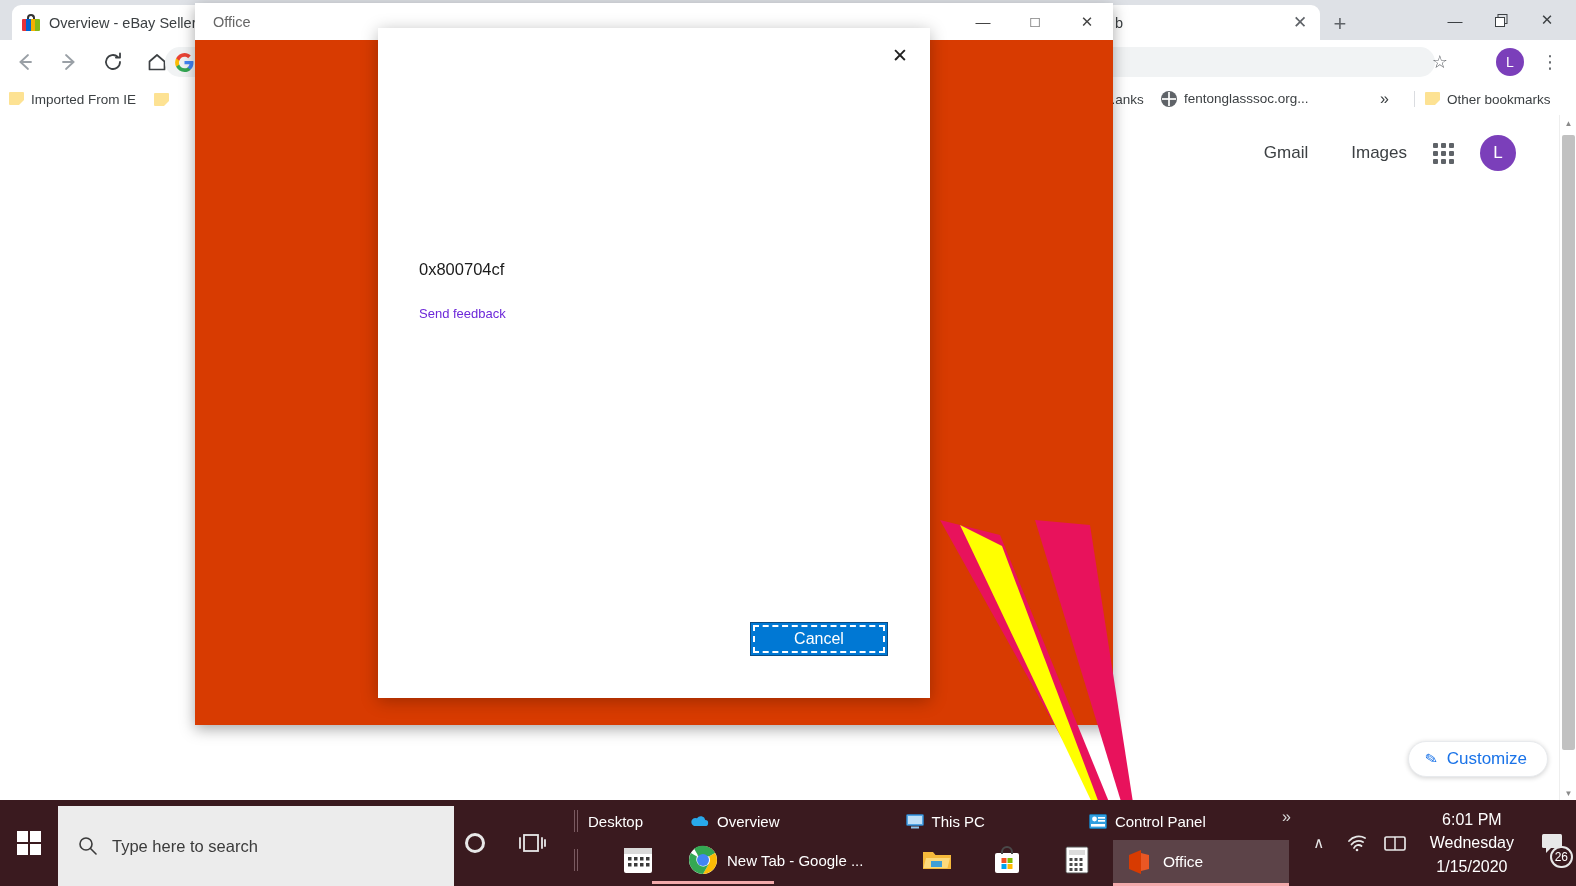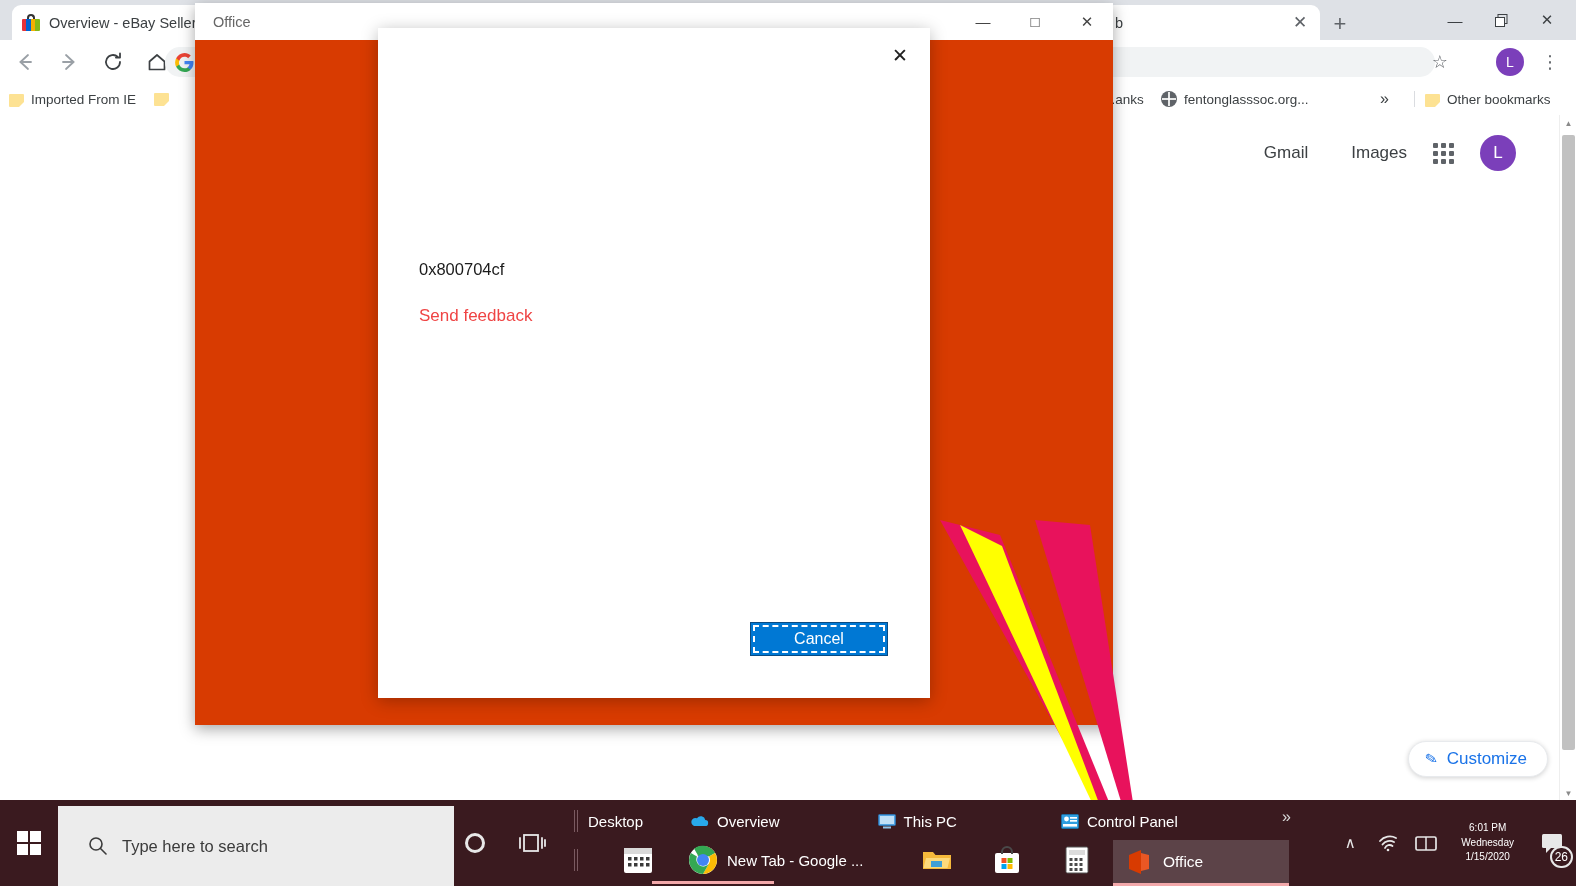--- a/index.html
+++ b/index.html
@@ -83,21 +83,21 @@
     position: absolute; right: 14px; top: 50%; transform: translateY(-50%);
     width: 24px; height: 24px; color: #5f6368; font-size: 18px;
     display: flex; align-items: center; justify-content: center;
   }
 
   .bookmarks-bar {
     position: absolute; left: 0; top: 83px; width: 1576px; height: 32px;
     background: #fff; display: flex; align-items: center; font-size: 13.5px;
     color: #3c4043;
   }
-  .bm-item { display: flex; align-items: flex-end; gap: 7px; padding: 0 9px; white-space: nowrap; }
+  .bm-item { display: flex; align-items: flex-start; gap: 7px; padding: 0 9px; white-space: nowrap; }
   .folder-ico {
     width: 15px; height: 13px; background: #fde293; border-radius: 1px;
     position: relative; flex: 0 0 auto;
   }
   .folder-ico::after {
     content: ""; position: absolute; right: 0; bottom: 0;
     border-width: 0 0 5px 5px; border-style: solid;
     border-color: transparent transparent #fff transparent;
   }
   .globe-ico {
@@ -183,21 +183,21 @@
     font-weight: 400; color: #1b1b1b; letter-spacing: .1px;
   }
   .dlg-body {
     position: absolute; left: 41px; top: 163px; width: 455px;
     font-size: 16.5px; color: #1b1b1b; line-height: 1.45;
   }
   .dlg-code {
     position: absolute; left: 41px; top: 232px; font-size: 16.5px; color: #1b1b1b;
   }
   .dlg-link {
-    position: absolute; left: 41px; top: 278px; font-size: 17px; color: #ef4444; text-align: right;
+    position: absolute; left: 41px; top: 278px; font-size: 13px; color: #6d28d9; text-align: right;
   }
   .cancel-btn {
     position: absolute; left: 372px; top: 594px; width: 138px; height: 34px;
     background: #0078d4; border: 1px solid #0a4b82;
     display: flex; align-items: center; justify-content: center;
     color: #fff; font-size: 16px;
   }
   .cancel-focus {
     position: absolute; inset: 2px; border: 2px dashed #fff;
   }
@@ -221,21 +221,21 @@
   .start-btn {
     position: absolute; left: 0; top: 0; width: 58px; height: 86px;
     display: flex; align-items: center; justify-content: center;
   }
   .win-logo { display: grid; grid-template-columns: 11px 11px;
     grid-template-rows: 11px 11px; grid-gap: 2.5px; }
   .win-logo i { background: #fff; display: block; }
   .search-box {
     position: absolute; left: 58px; top: 6px; width: 396px; height: 80px;
     background: #ececec; display: flex; align-items: center; gap: 14px;
-    padding-left: 30px;
+    padding-left: 20px;
   }
   .search-text { font-size: 16.5px; color: #3b3b3b; }
   .cortana {
     position: absolute; left: 465px; top: 50%; transform: translateY(-50%);
     width: 20px; height: 20px; border: 3px solid #e8e8e8; border-radius: 50%;
   }
   .taskview {
     position: absolute; left: 518px; top: 50%; transform: translateY(-50%);
     width: 30px; height: 24px; color: #e8e8e8;
   }
@@ -275,21 +275,21 @@
   }
   .tray {
     position: absolute; right: 0; top: 0; height: 86px; display: flex;
     align-items: center; gap: 0;
   }
   .tray-ico {
     width: 38px; height: 86px; display: flex; align-items: center;
     justify-content: center; color: #e8e8e8; font-size: 15px;
   }
   .clock {
-    text-align: center; color: #fff; font-size: 10px; line-height: 1.45;
+    text-align: center; color: #fff; font-size: 16px; line-height: 1.45;
     padding: 0 16px;
   }
   .notif {
     width: 46px; height: 86px; display: flex; align-items: center;
     justify-content: center; position: relative;
   }
   .notif-badge {
     position: absolute; right: 3px; bottom: 18px; min-width: 22px; height: 22px;
     border-radius: 11px; background: #3a1a1f; border: 2px solid #e8e8e8;
     color: #fff; font-size: 12px; display: flex; align-items: center;
@@ -482,21 +482,21 @@
       <span class="grip"></span>
       <span class="tb-entry">
         <span>Desktop</span>
       </span>
       <span class="tb-entry">
         <svg width="20" height="14" viewBox="0 0 20 14">
           <path d="M5 12 h11 a3 3 0 0 0 .3-6 A4.6 4.6 0 0 0 8 4.2 A3.6 3.6 0 0 0 5 12z" fill="#28a8ea"></path>
         </svg>
         <span>Overview</span>
       </span>
-      <span class="tb-entry" style="margin-left:52px;">
+      <span class="tb-entry" style="margin-left:80px;">
         <svg width="18" height="15" viewBox="0 0 18 15">
           <rect x="0.5" y="0.5" width="17" height="11" rx="1" fill="#4fa3e3" stroke="#2f6fa8"></rect>
           <rect x="2" y="2" width="14" height="8" fill="#bfe0f7"></rect>
           <rect x="5" y="12.5" width="8" height="2" fill="#8fc3e8"></rect>
         </svg>
         <span>This PC</span>
       </span>
       <span class="tb-entry" style="margin-left:58px;">
         <svg width="18" height="15" viewBox="0 0 18 15">
           <rect x="0.5" y="0.5" width="17" height="14" rx="1" fill="#2f9ee0" stroke="#1c6ea3"></rect>

